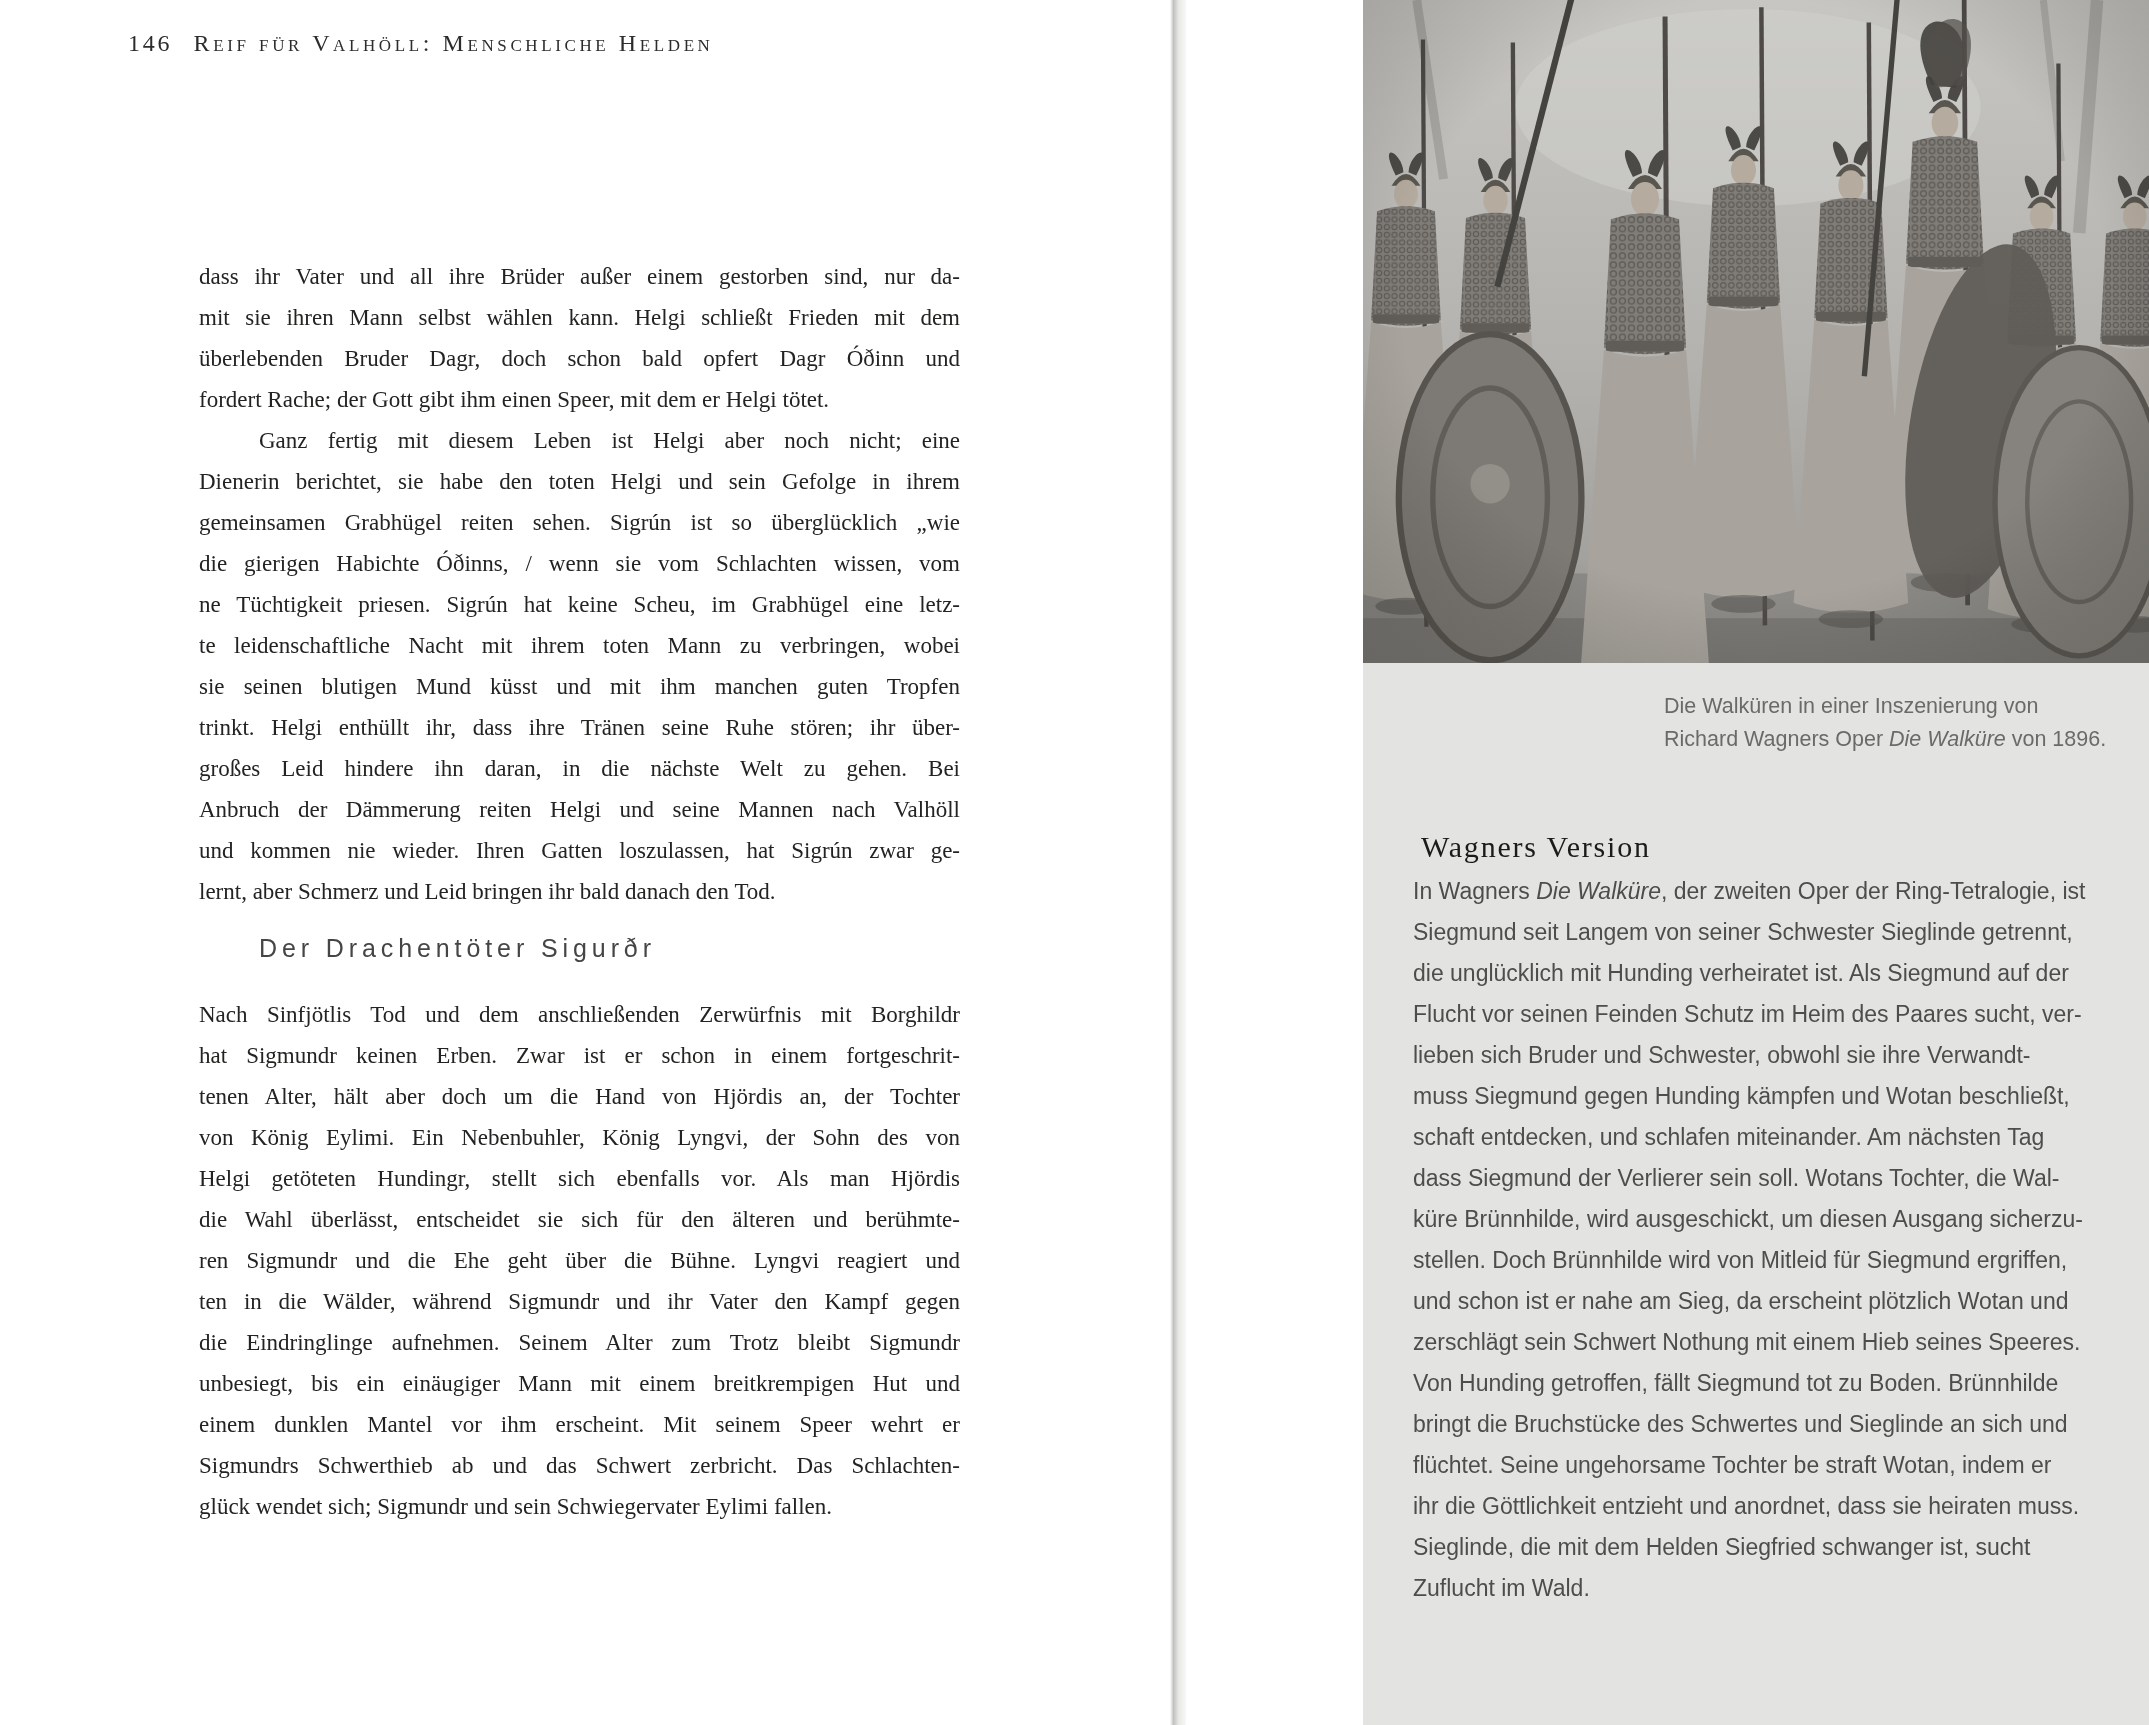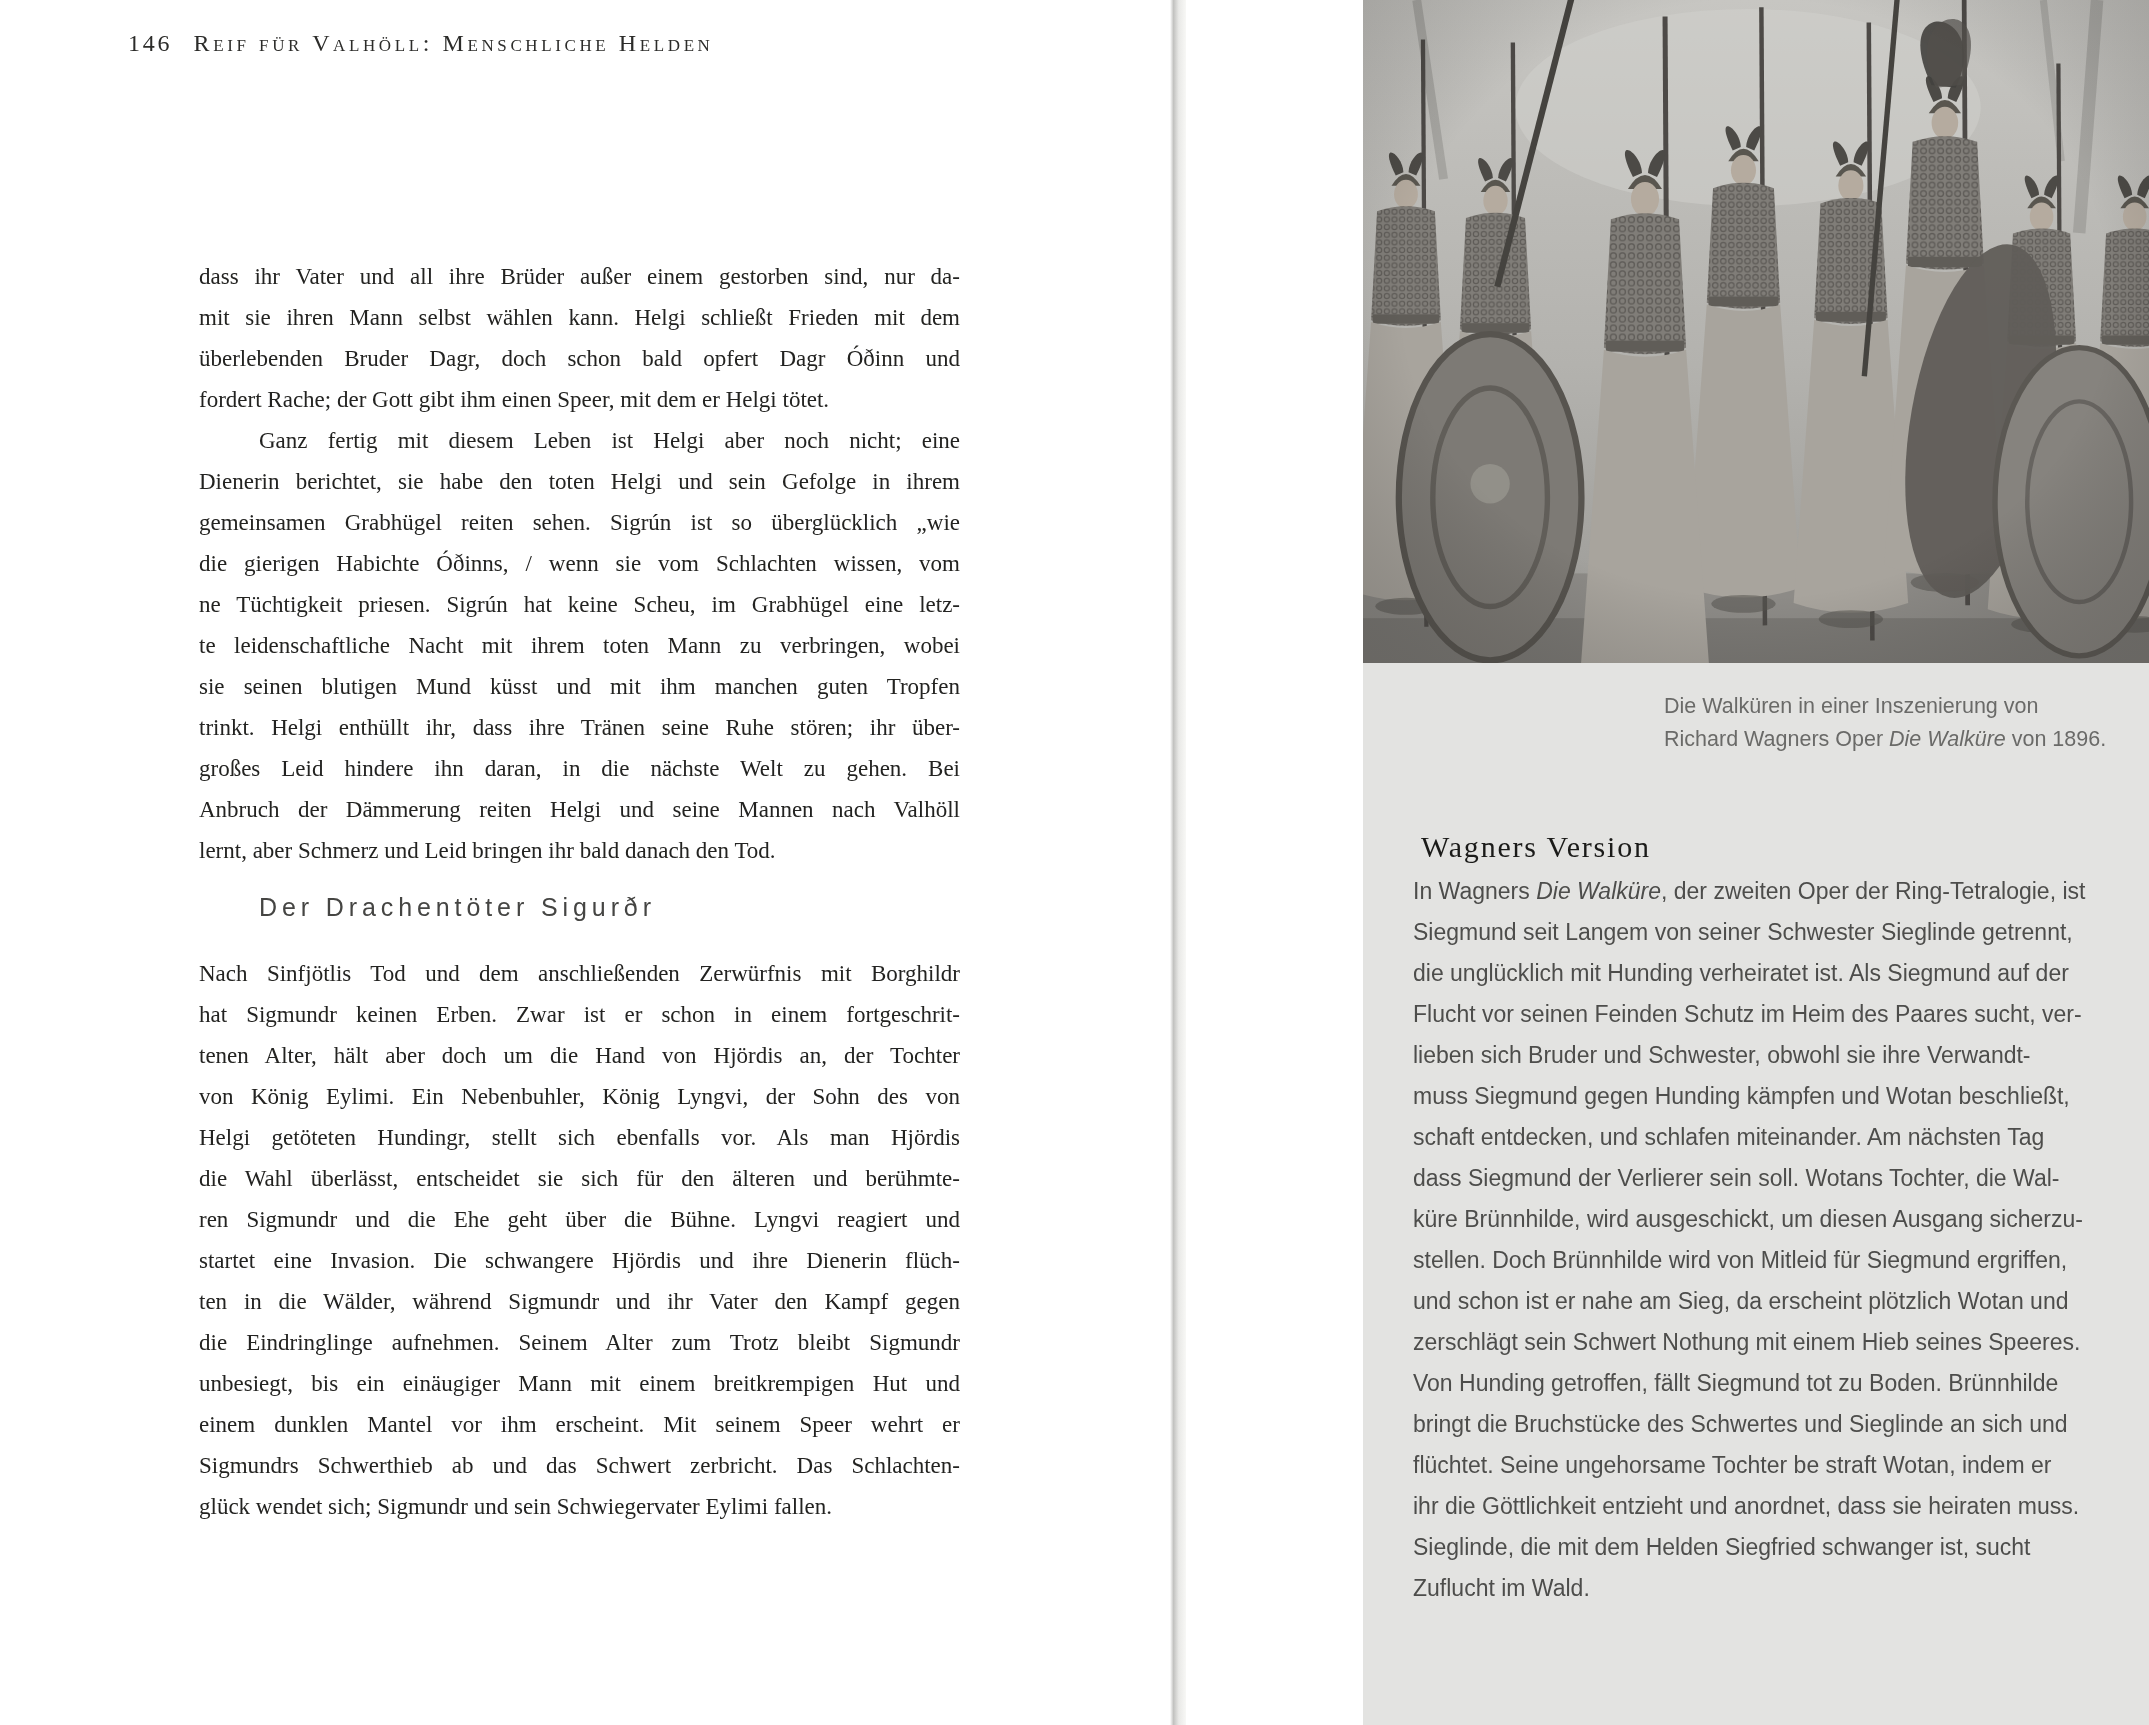--- a/index.html
+++ b/index.html
@@ -59,32 +59,32 @@
           <div class="jline indent">Ganz fertig mit diesem Leben ist Helgi aber noch nicht; eine</div>
           <div class="jline">Dienerin berichtet, sie habe den toten Helgi und sein Gefolge in ihrem</div>
           <div class="jline">gemeinsamen Grabhügel reiten sehen. Sigrún ist so überglücklich „wie</div>
           <div class="jline">die gierigen Habichte Óðinns, / wenn sie vom Schlachten wissen, vom</div>
           <div class="jline">ne Tüchtigkeit priesen. Sigrún hat keine Scheu, im Grabhügel eine letz-</div>
           <div class="jline">te leidenschaftliche Nacht mit ihrem toten Mann zu verbringen, wobei</div>
           <div class="jline">sie seinen blutigen Mund küsst und mit ihm manchen guten Tropfen</div>
           <div class="jline">trinkt. Helgi enthüllt ihr, dass ihre Tränen seine Ruhe stören; ihr über-</div>
           <div class="jline">großes Leid hindere ihn daran, in die nächste Welt zu gehen. Bei</div>
           <div class="jline">Anbruch der Dämmerung reiten Helgi und seine Mannen nach Valhöll</div>
+          <div class="jline">und kommen nie wieder. Ihren Gatten loszulassen, hat Sigrún zwar ge-</div>
           <div class="jline para-end">lernt, aber Schmerz und Leid bringen ihr bald danach den Tod.</div>
         </div>
         <div class="section-heading">Der Drachentöter Sigurðr</div>
         <div>
           <div class="jline">Nach Sinfjötlis Tod und dem anschließenden Zerwürfnis mit Borghildr</div>
           <div class="jline">hat Sigmundr keinen Erben. Zwar ist er schon in einem fortgeschrit-</div>
           <div class="jline">tenen Alter, hält aber doch um die Hand von Hjördis an, der Tochter</div>
           <div class="jline">von König Eylimi. Ein Nebenbuhler, König Lyngvi, der Sohn des von</div>
           <div class="jline">Helgi getöteten Hundingr, stellt sich ebenfalls vor. Als man Hjördis</div>
           <div class="jline">die Wahl überlässt, entscheidet sie sich für den älteren und berühmte-</div>
           <div class="jline">ren Sigmundr und die Ehe geht über die Bühne. Lyngvi reagiert und</div>
-          <div class="jline">startet eine Invasion. Die schwangere Hjördis und ihre Dienerin flüch-</div>
           <div class="jline">ten in die Wälder, während Sigmundr und ihr Vater den Kampf gegen</div>
           <div class="jline">die Eindringlinge aufnehmen. Seinem Alter zum Trotz bleibt Sigmundr</div>
           <div class="jline">unbesiegt, bis ein einäugiger Mann mit einem breitkrempigen Hut und</div>
           <div class="jline">einem dunklen Mantel vor ihm erscheint. Mit seinem Speer wehrt er</div>
           <div class="jline">Sigmundrs Schwerthieb ab und das Schwert zerbricht. Das Schlachten-</div>
           <div class="jline para-end">glück wendet sich; Sigmundr und sein Schwiegervater Eylimi fallen.</div>
         </div>
       </div>
   </section>
 

